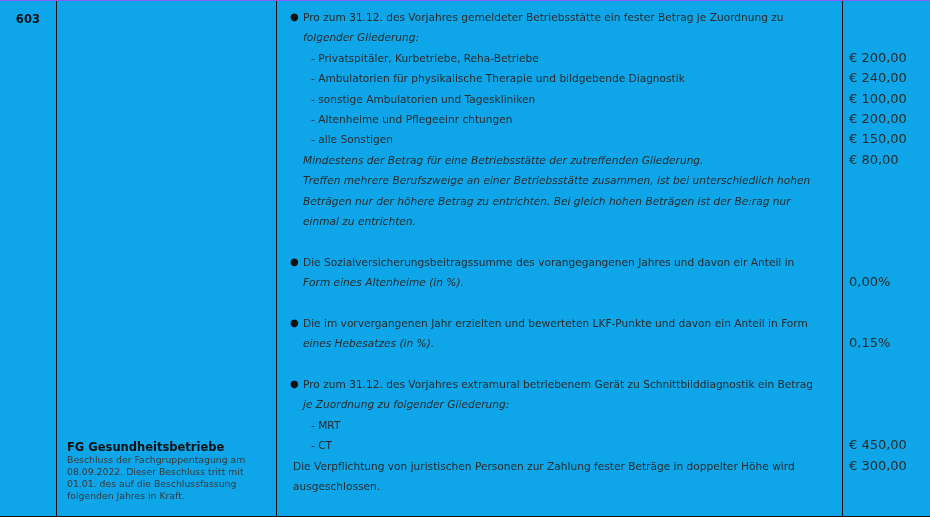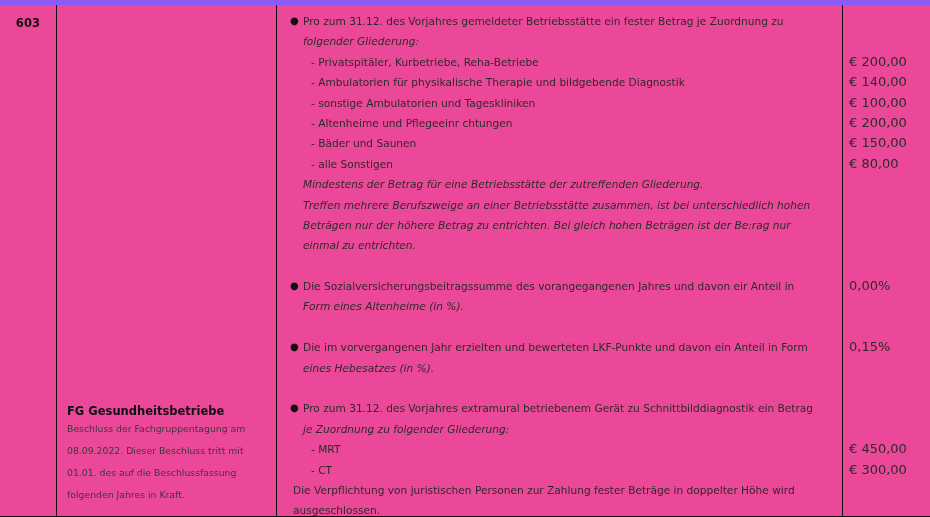--- a/index.html
+++ b/index.html
@@ -13,22 +13,22 @@
     overflow: hidden;
     font-family: "DejaVu Sans", "Liberation Sans", sans-serif;
     color: #1a1a1a;
   }
 
   #table-wrap {
     position: relative;
     width: 930px;
     height: 517px;
     box-sizing: border-box;
-    background: #ec4899;
-    border-top: 5px solid #8b5cf6;
+    background: #0ea5e9;
+    border-top: 1px solid #8b5cf6;
     border-bottom: 1px solid #111;
   }
 
   .row {
     display: flex;
     align-items: stretch;
     height: 515px;
   }
 
   
@@ -59,21 +59,21 @@
     justify-content: flex-end;
   }
   .group-title {
     font-size: 11.5px;
     font-weight: bold;
     color: #111;
     line-height: 14px;
   }
   .group-note {
     font-size: 9.3px;
-    line-height: 22px;
+    line-height: 12px;
     color: #3a3a3a;
     padding-bottom: 6px;
   }
 
   
   .col-desc {
     width: 566px;
     flex: 0 0 566px;
     box-sizing: border-box;
     border-right: 1px solid #111;
@@ -136,21 +136,20 @@
       <div class="group-note">Beschluss der Fachgruppentagung am 08.09.2022. Dieser Beschluss tritt mit 01.01. des auf die Beschlussfassung folgenden Jahres in Kraft.</div>
     </div>
 
     <div class="col-desc" id="desc-col">
         <div class="line bullet-line"><span class="dot">●</span><span>Pro zum 31.12. des Vorjahres gemeldeter Betriebsstätte ein fester Betrag je Zuordnung zu</span></div>
         <div class="line cont">folgender Gliederung:</div>
         <div class="line sub">- Privatspitäler, Kurbetriebe, Reha-Betriebe</div>
         <div class="line sub">- Ambulatorien für physikalische Therapie und bildgebende Diagnostik</div>
         <div class="line sub">- sonstige Ambulatorien und Tageskliniken</div>
         <div class="line sub">- Altenheime und Pflegeeinr chtungen</div>
-        <div class="line sub">- Bäder und Saunen</div>
         <div class="line sub">- alle Sonstigen</div>
         <div class="line cont">Mindestens der Betrag für eine Betriebsstätte der zutreffenden Gliederung.</div>
         <div class="line cont">Treffen mehrere Berufszweige an einer Betriebsstätte zusammen, ist bei unterschiedlich hohen</div>
         <div class="line cont">Beträgen nur der höhere Betrag zu entrichten. Bei gleich hohen Beträgen ist der Be:rag nur</div>
         <div class="line cont">einmal zu entrichten.</div>
         <div class="line spacer">&nbsp;</div>
         <div class="line bullet-line"><span class="dot">●</span><span>Die Sozialversicherungsbeitragssumme des vorangegangenen Jahres und davon eir Anteil in</span></div>
         <div class="line cont">Form eines Altenheime (in %).</div>
         <div class="line spacer">&nbsp;</div>
         <div class="line bullet-line"><span class="dot">●</span><span>Die im vorvergangenen Jahr erzielten und bewerteten LKF-Punkte und davon ein Anteil in Form</span></div>
@@ -162,21 +161,21 @@
         <div class="line sub">- CT</div>
         <div class="line plain">Die Verpflichtung von juristischen Personen zur Zahlung fester Beträge in doppelter Höhe wird</div>
         <div class="line plain">ausgeschlossen.</div>
         <div class="line spacer">&nbsp;</div>
       </div>
 
     <div class="col-amount" id="amount-col">
         <div class="line amount">&nbsp;</div>
         <div class="line amount">&nbsp;</div>
         <div class="line amount">€ 200,00</div>
-        <div class="line amount">€ 140,00</div>
+        <div class="line amount">€ 240,00</div>
         <div class="line amount">€ 100,00</div>
         <div class="line amount">€ 200,00</div>
         <div class="line amount">€ 150,00</div>
         <div class="line amount">€ 80,00</div>
         <div class="line amount">&nbsp;</div>
         <div class="line amount">&nbsp;</div>
         <div class="line amount">&nbsp;</div>
         <div class="line amount">&nbsp;</div>
         <div class="line amount">&nbsp;</div>
         <div class="line amount">0,00%</div>

